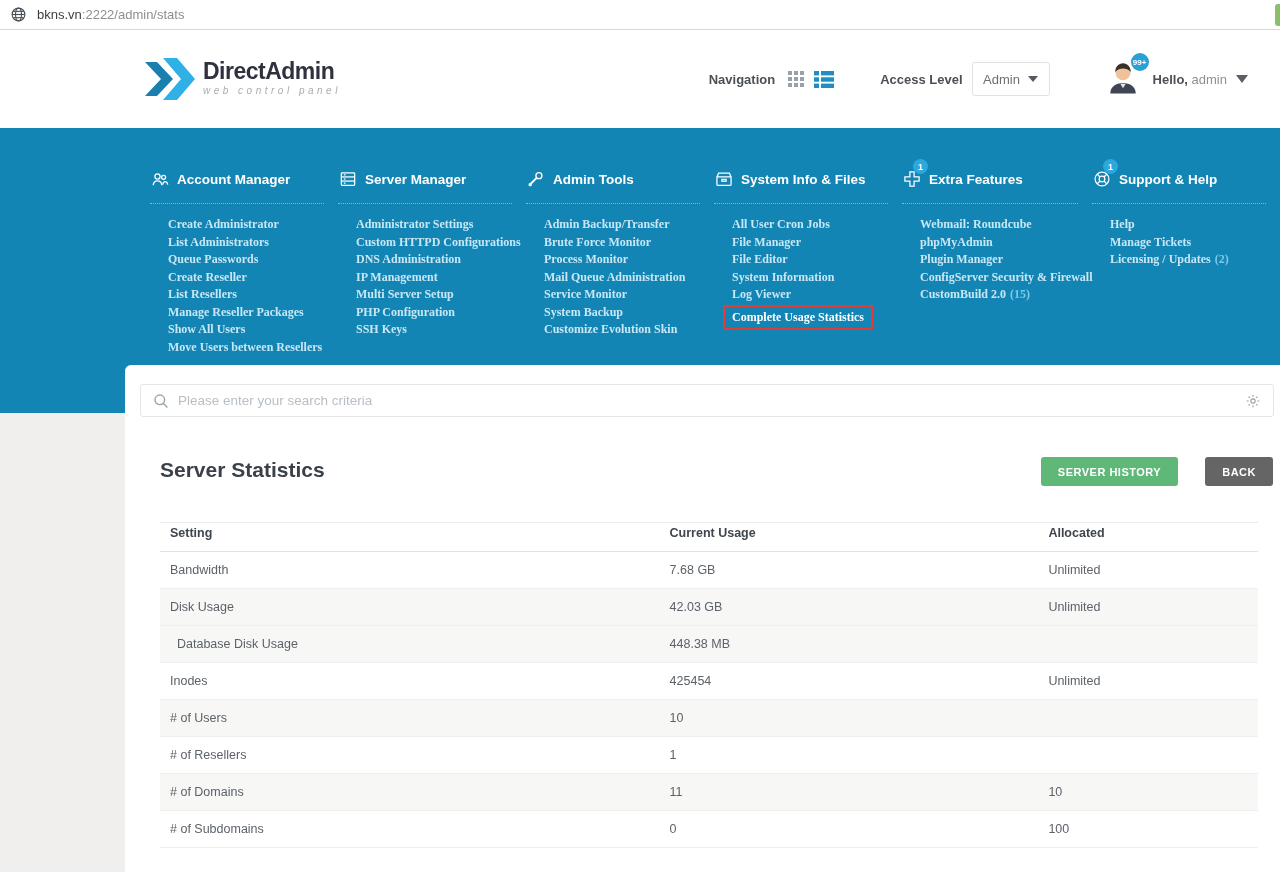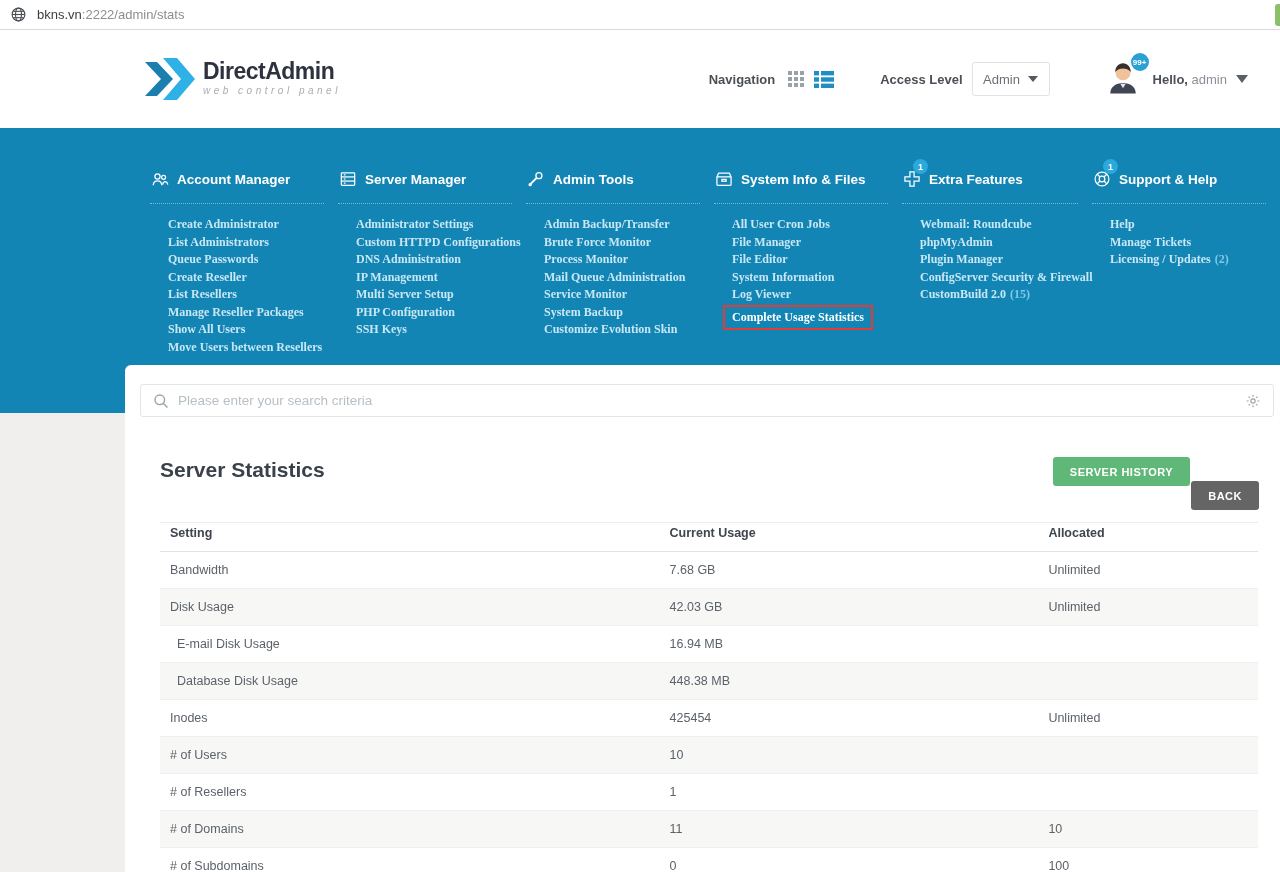--- a/index.html
+++ b/index.html
@@ -58,25 +58,25 @@
 
   
   .content-card { position:absolute; left:125px; top:365px; width:1155px; height:507px; background:#fff;
     border-top-left-radius:6px; }
   .search-bar { position:absolute; left:15px; right:6px; top:19px; height:33px; border:1px solid #e3e5e7;
     border-radius:3px; display:flex; align-items:center; padding:0 12px; background:#fff; }
   .search-bar input { flex:1; border:none; outline:none; font-size:13.5px; color:#a21caf;
     font-family:"Liberation Sans","DejaVu Sans",sans-serif; margin-left:9px; }
   .search-bar input::placeholder { color:#b7bfc5; }
   .page-title { position:absolute; left:35px; top:93px; font-size:21px; font-weight:bold; color:#3a414a; }
-  .actions { position:absolute; right:21px; top:92px; display:flex; gap:1px; }
+  .actions { position:absolute; right:7px; top:92px; display:flex; gap:27px; }
   .btn { border:none; border-radius:3px; height:29px; padding:0 17px; font-size:11px; font-weight:bold;
     letter-spacing:.5px; color:#fff; cursor:pointer; font-family:"Liberation Sans","DejaVu Sans",sans-serif; }
   .btn-green { background:#5fb878; }
-  .btn-dark { background:#656565;margin-top:24px; }
+  .btn-dark { background:#656565; }
 
   
   .stats-table { position:absolute; left:35px; right:22px; top:157px; border-collapse:collapse; width:1098px; }
   .stats-table th { text-align:left; font-size:12.5px; font-weight:bold; color:#3f464e;
     padding:3px 0 11px 10px; border-top:1px solid #ececec; border-bottom:1px solid #e2e2e2; }
   .stats-table td { font-size:12.5px; color:#5c6269; padding:11px 0 11px 10px; border-bottom:1px solid #efefef; }
   .stats-table tr.alt td { background:#f7f7f6; }
   .stats-table td.indent { padding-left:17px; }
   .c1 { width:45.5%; } .c2 { width:34.5%; } .c3 { width:20%; }
 </style>
@@ -320,25 +320,20 @@
         <tr class="">
           <td class="">Bandwidth</td>
           <td>7.68 GB</td>
           <td>Unlimited</td>
         </tr>
         <tr class="alt">
           <td class="">Disk Usage</td>
           <td>42.03 GB</td>
           <td>Unlimited</td>
         </tr>
-        <tr class="">
-          <td class="indent">E-mail Disk Usage</td>
-          <td>16.94 MB</td>
-          <td></td>
-        </tr>
         <tr class="alt">
           <td class="indent">Database Disk Usage</td>
           <td>448.38 MB</td>
           <td></td>
         </tr>
         <tr class="">
           <td class="">Inodes</td>
           <td>425454</td>
           <td>Unlimited</td>
         </tr>

